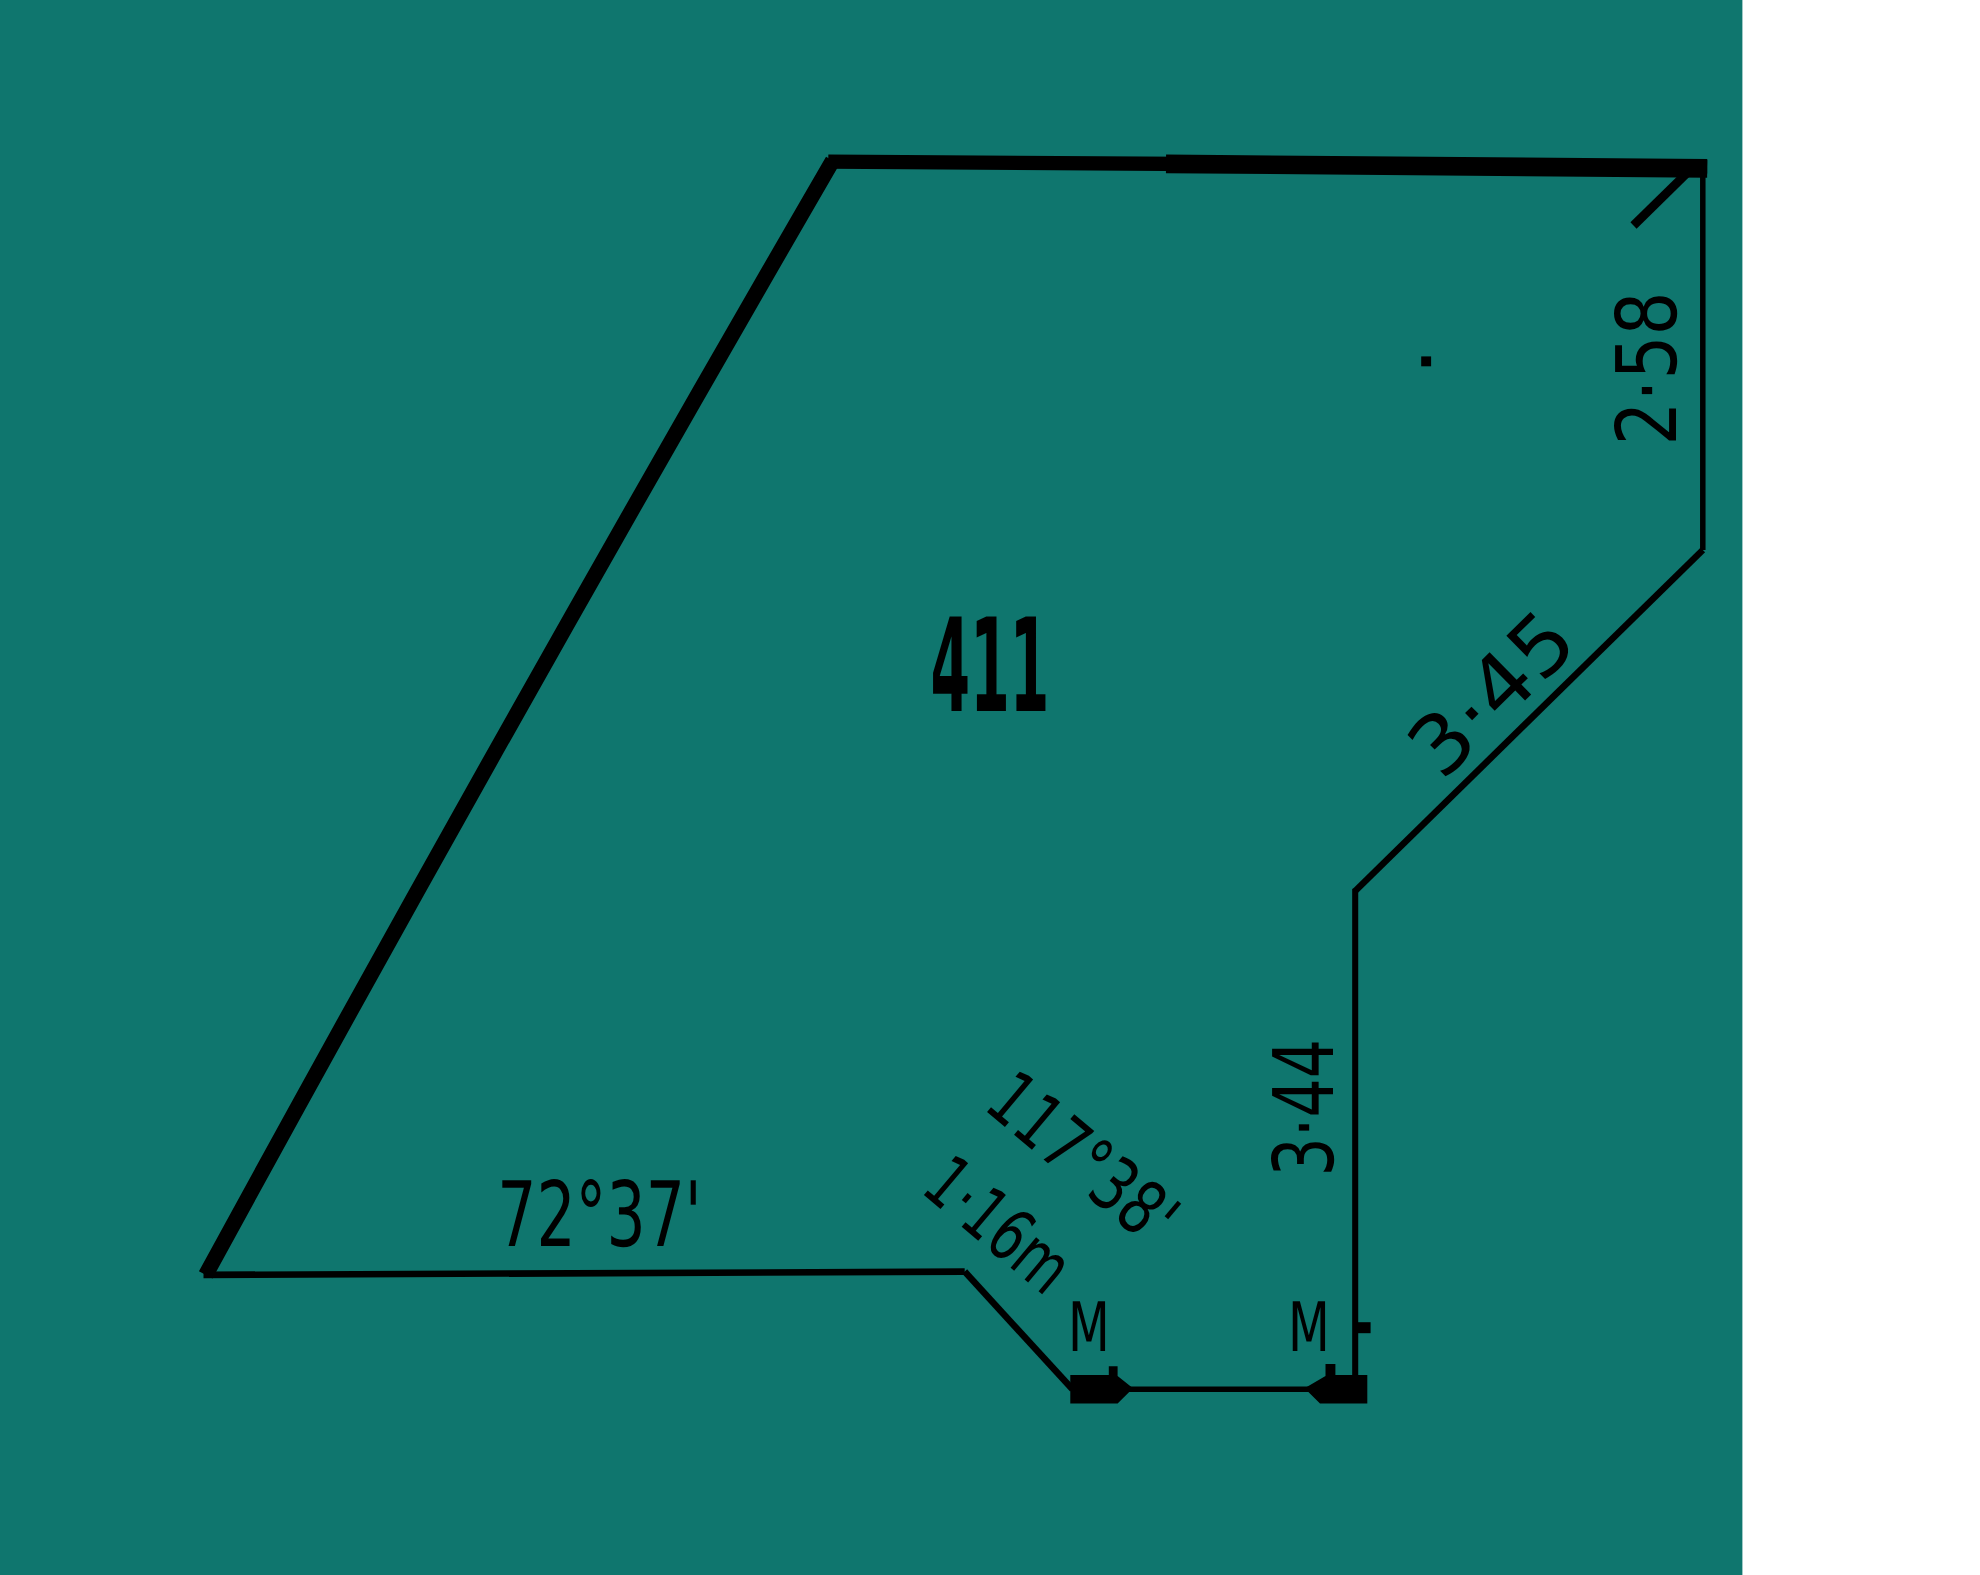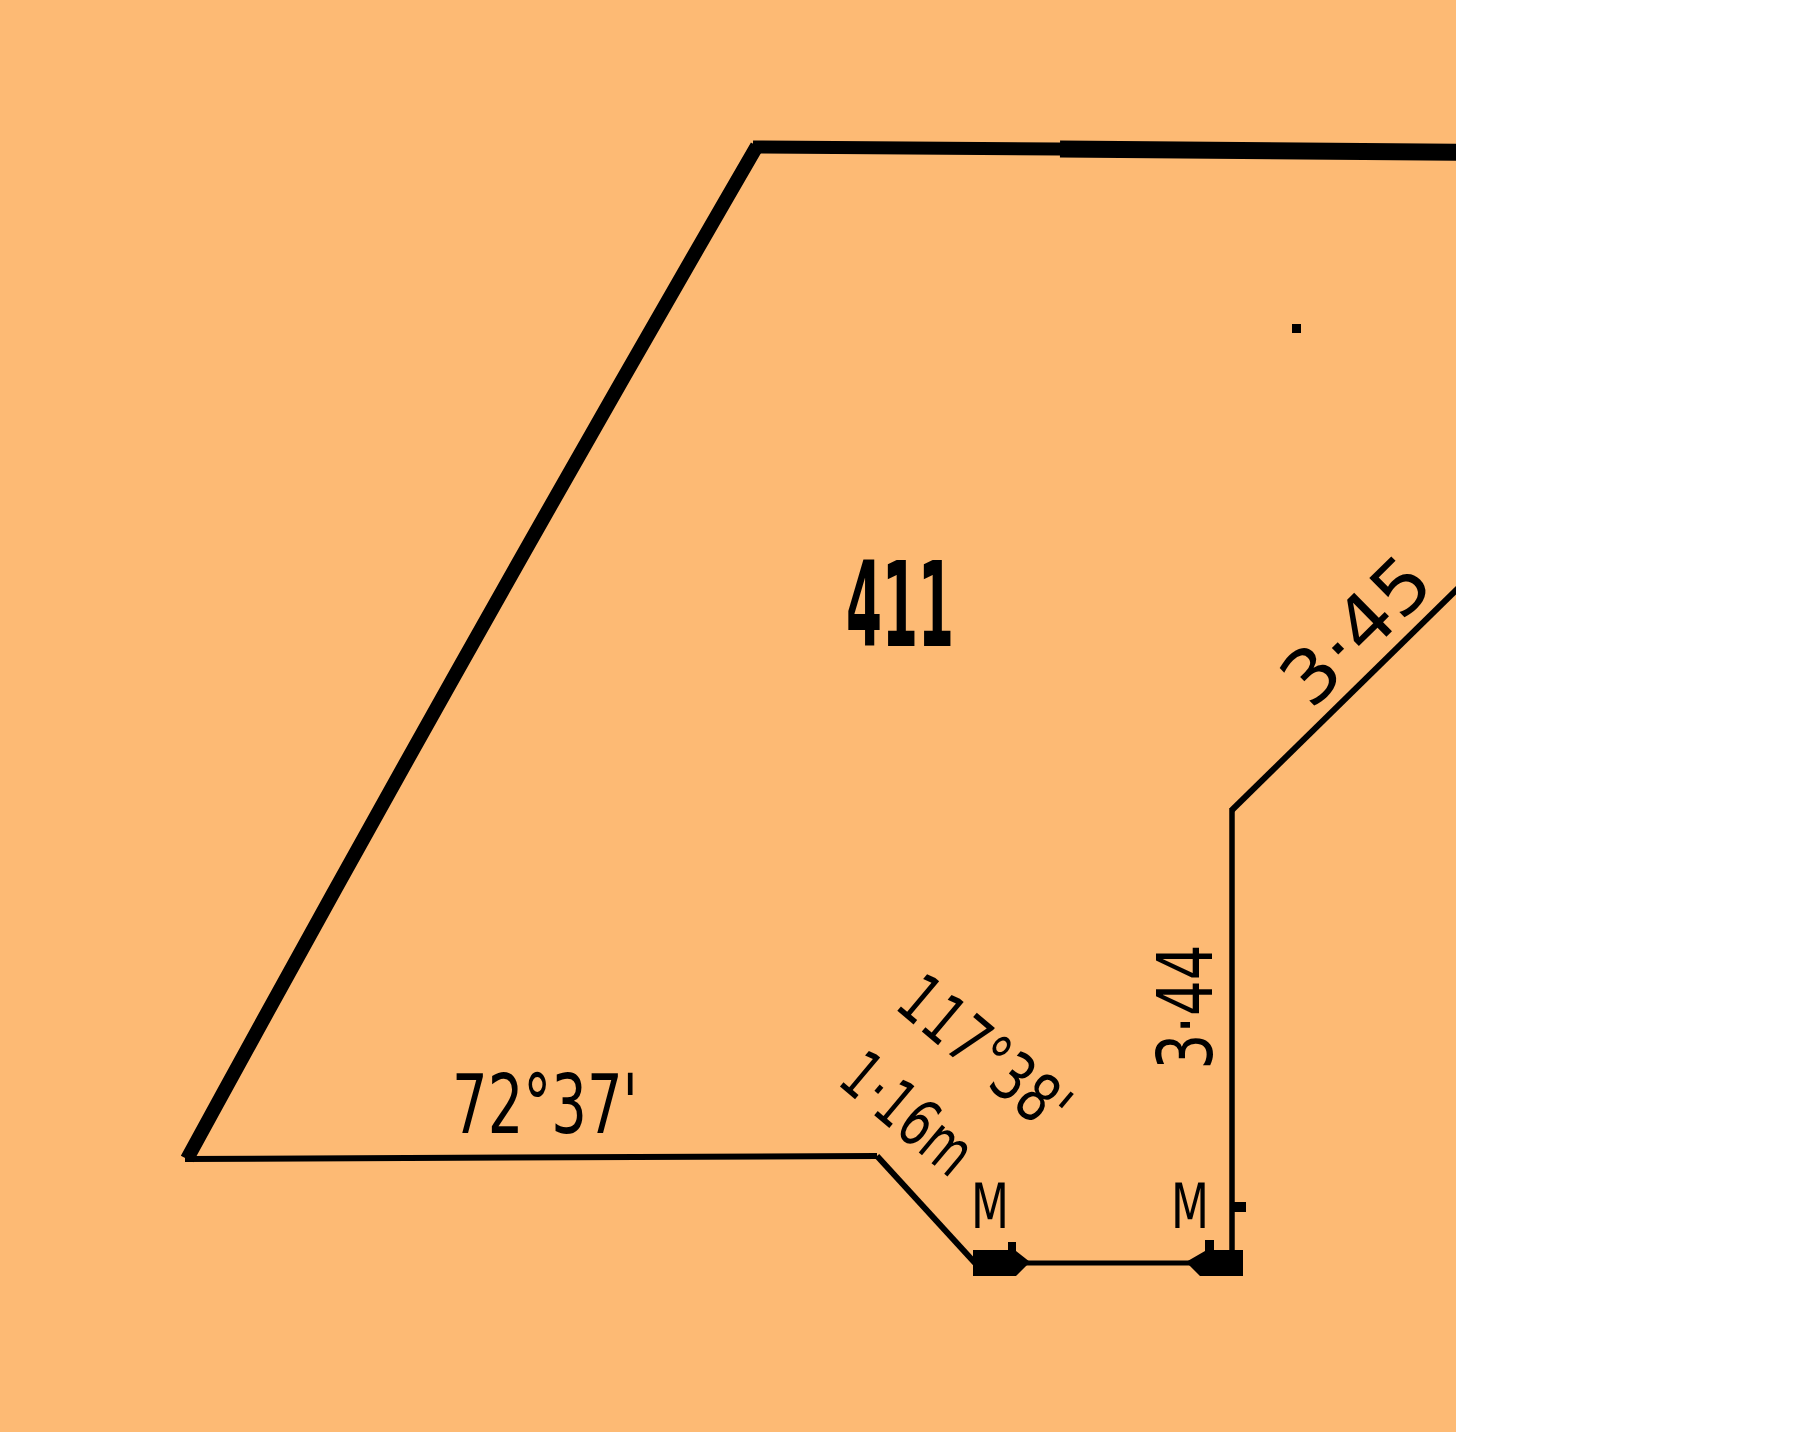--- a/index.html
+++ b/index.html
@@ -2,23 +2,23 @@
 <html><head>
 <meta charset="utf-8">
 <style>
   html, body {
     margin: 0;
     padding: 0;
     background: #ffffff;
   }
   .stage {
     position: relative;
-    width: 1456px;
+    width: 1584px;
     height: 1432px;
-    background: #fdba74;
+    background: #0f766e;
     overflow: hidden;
   }
   svg {
     display: block;
   }
   .plan-text {
     font-family: "DejaVu Sans", "Liberation Sans", sans-serif;
     fill: #000000;
   }
 </style>

